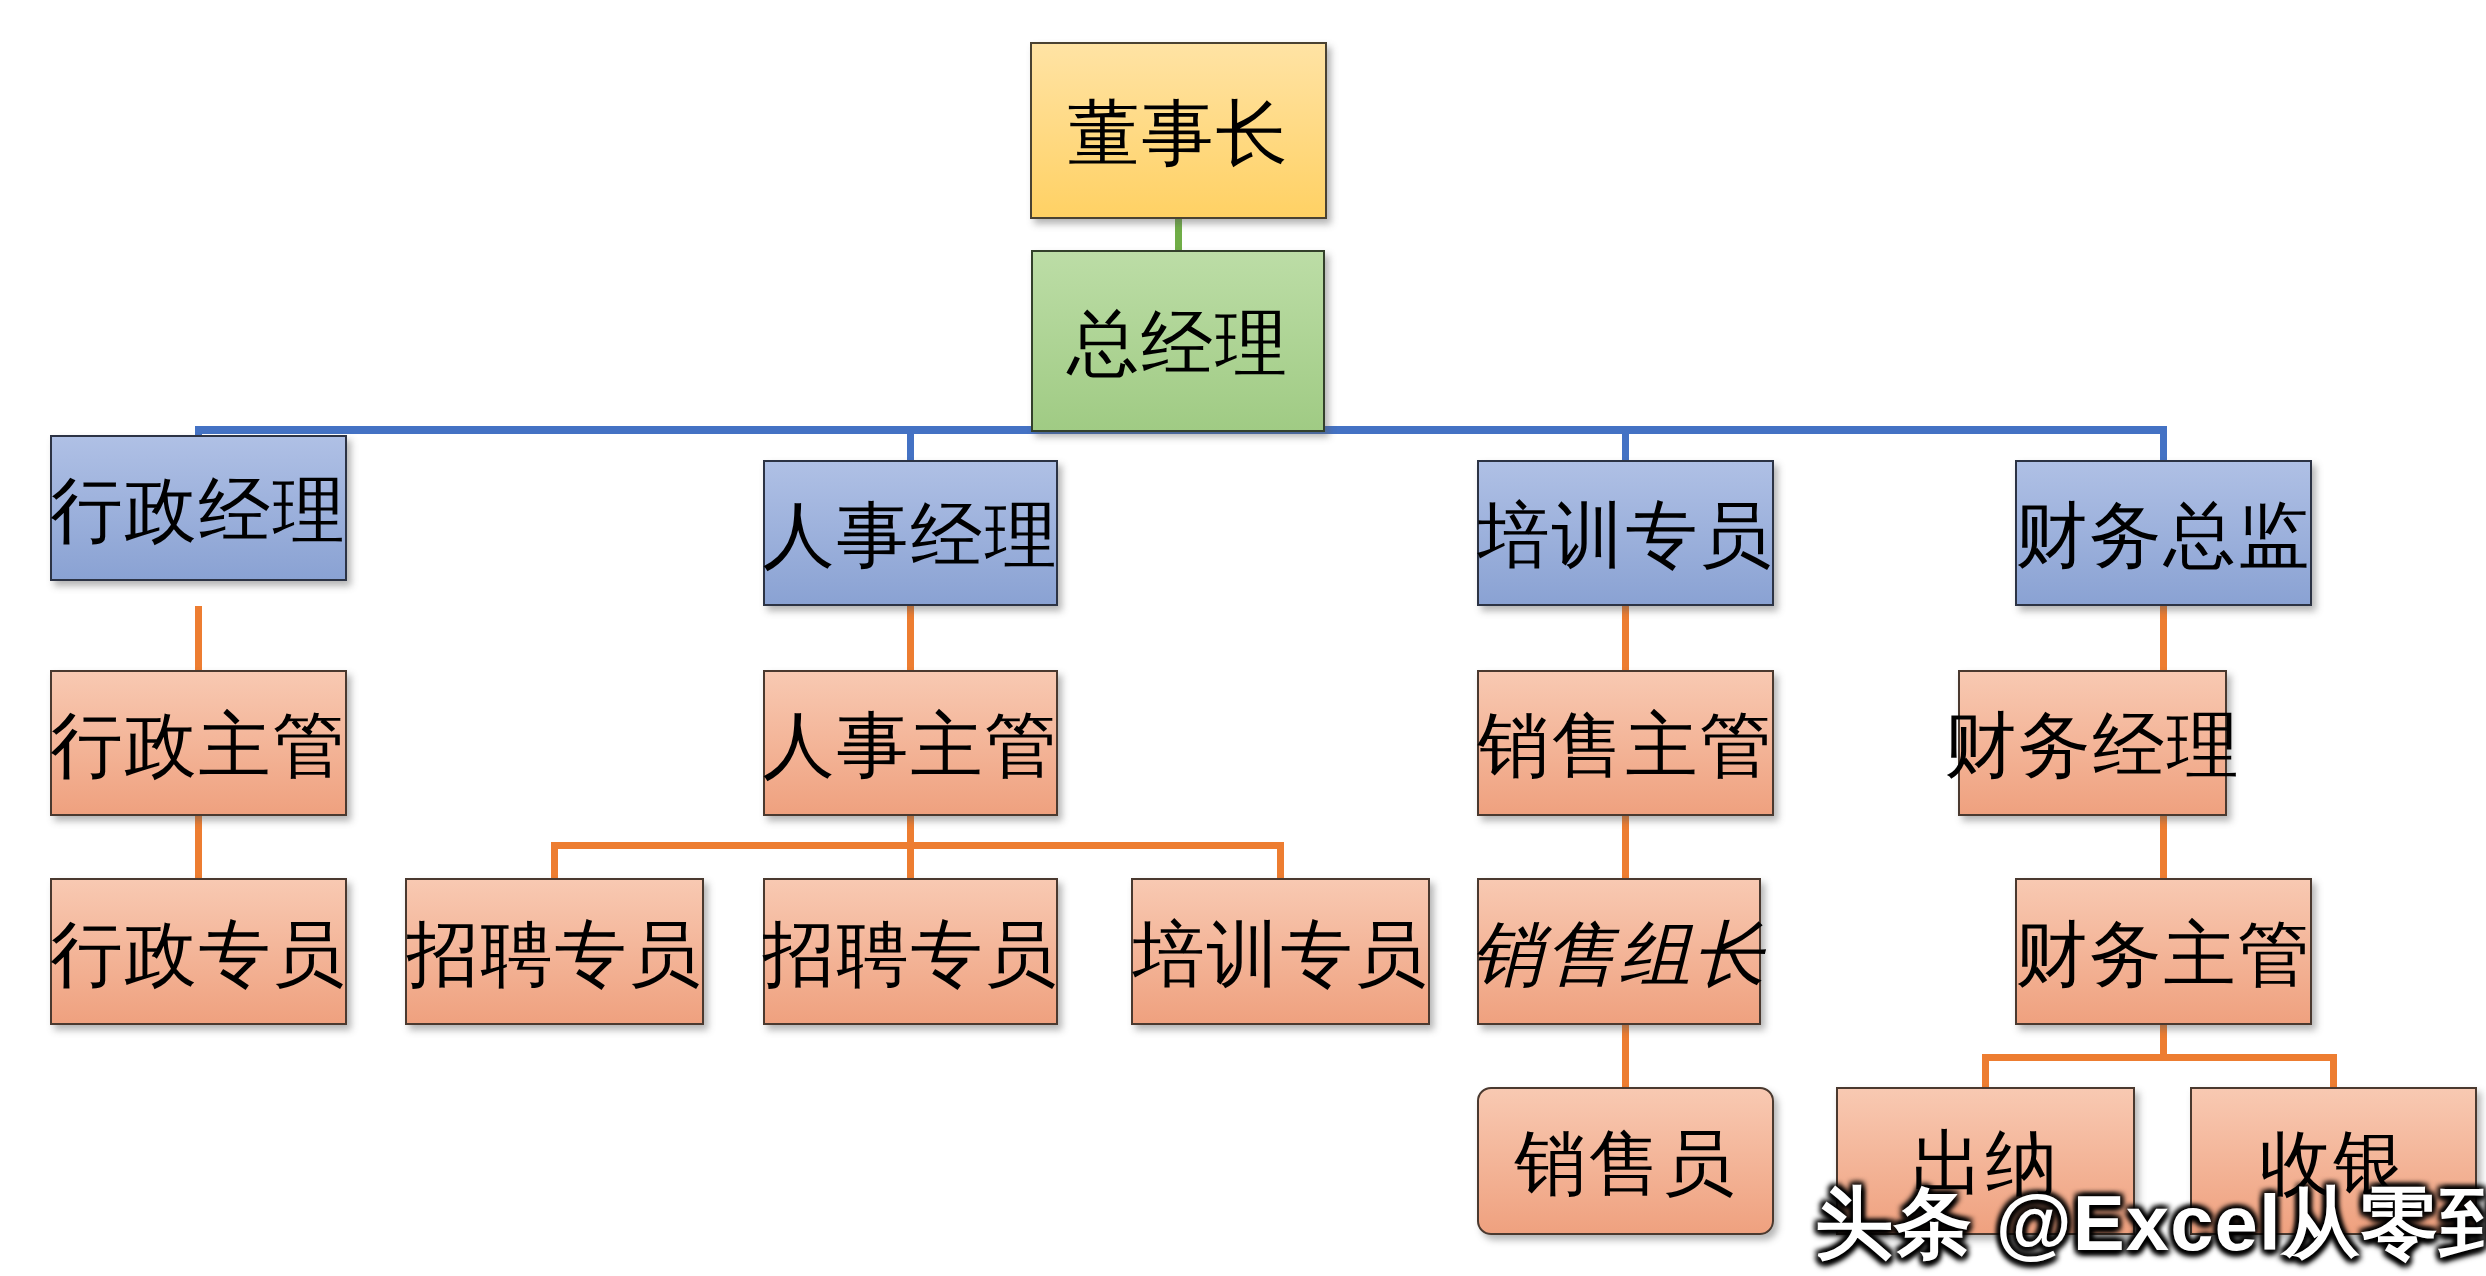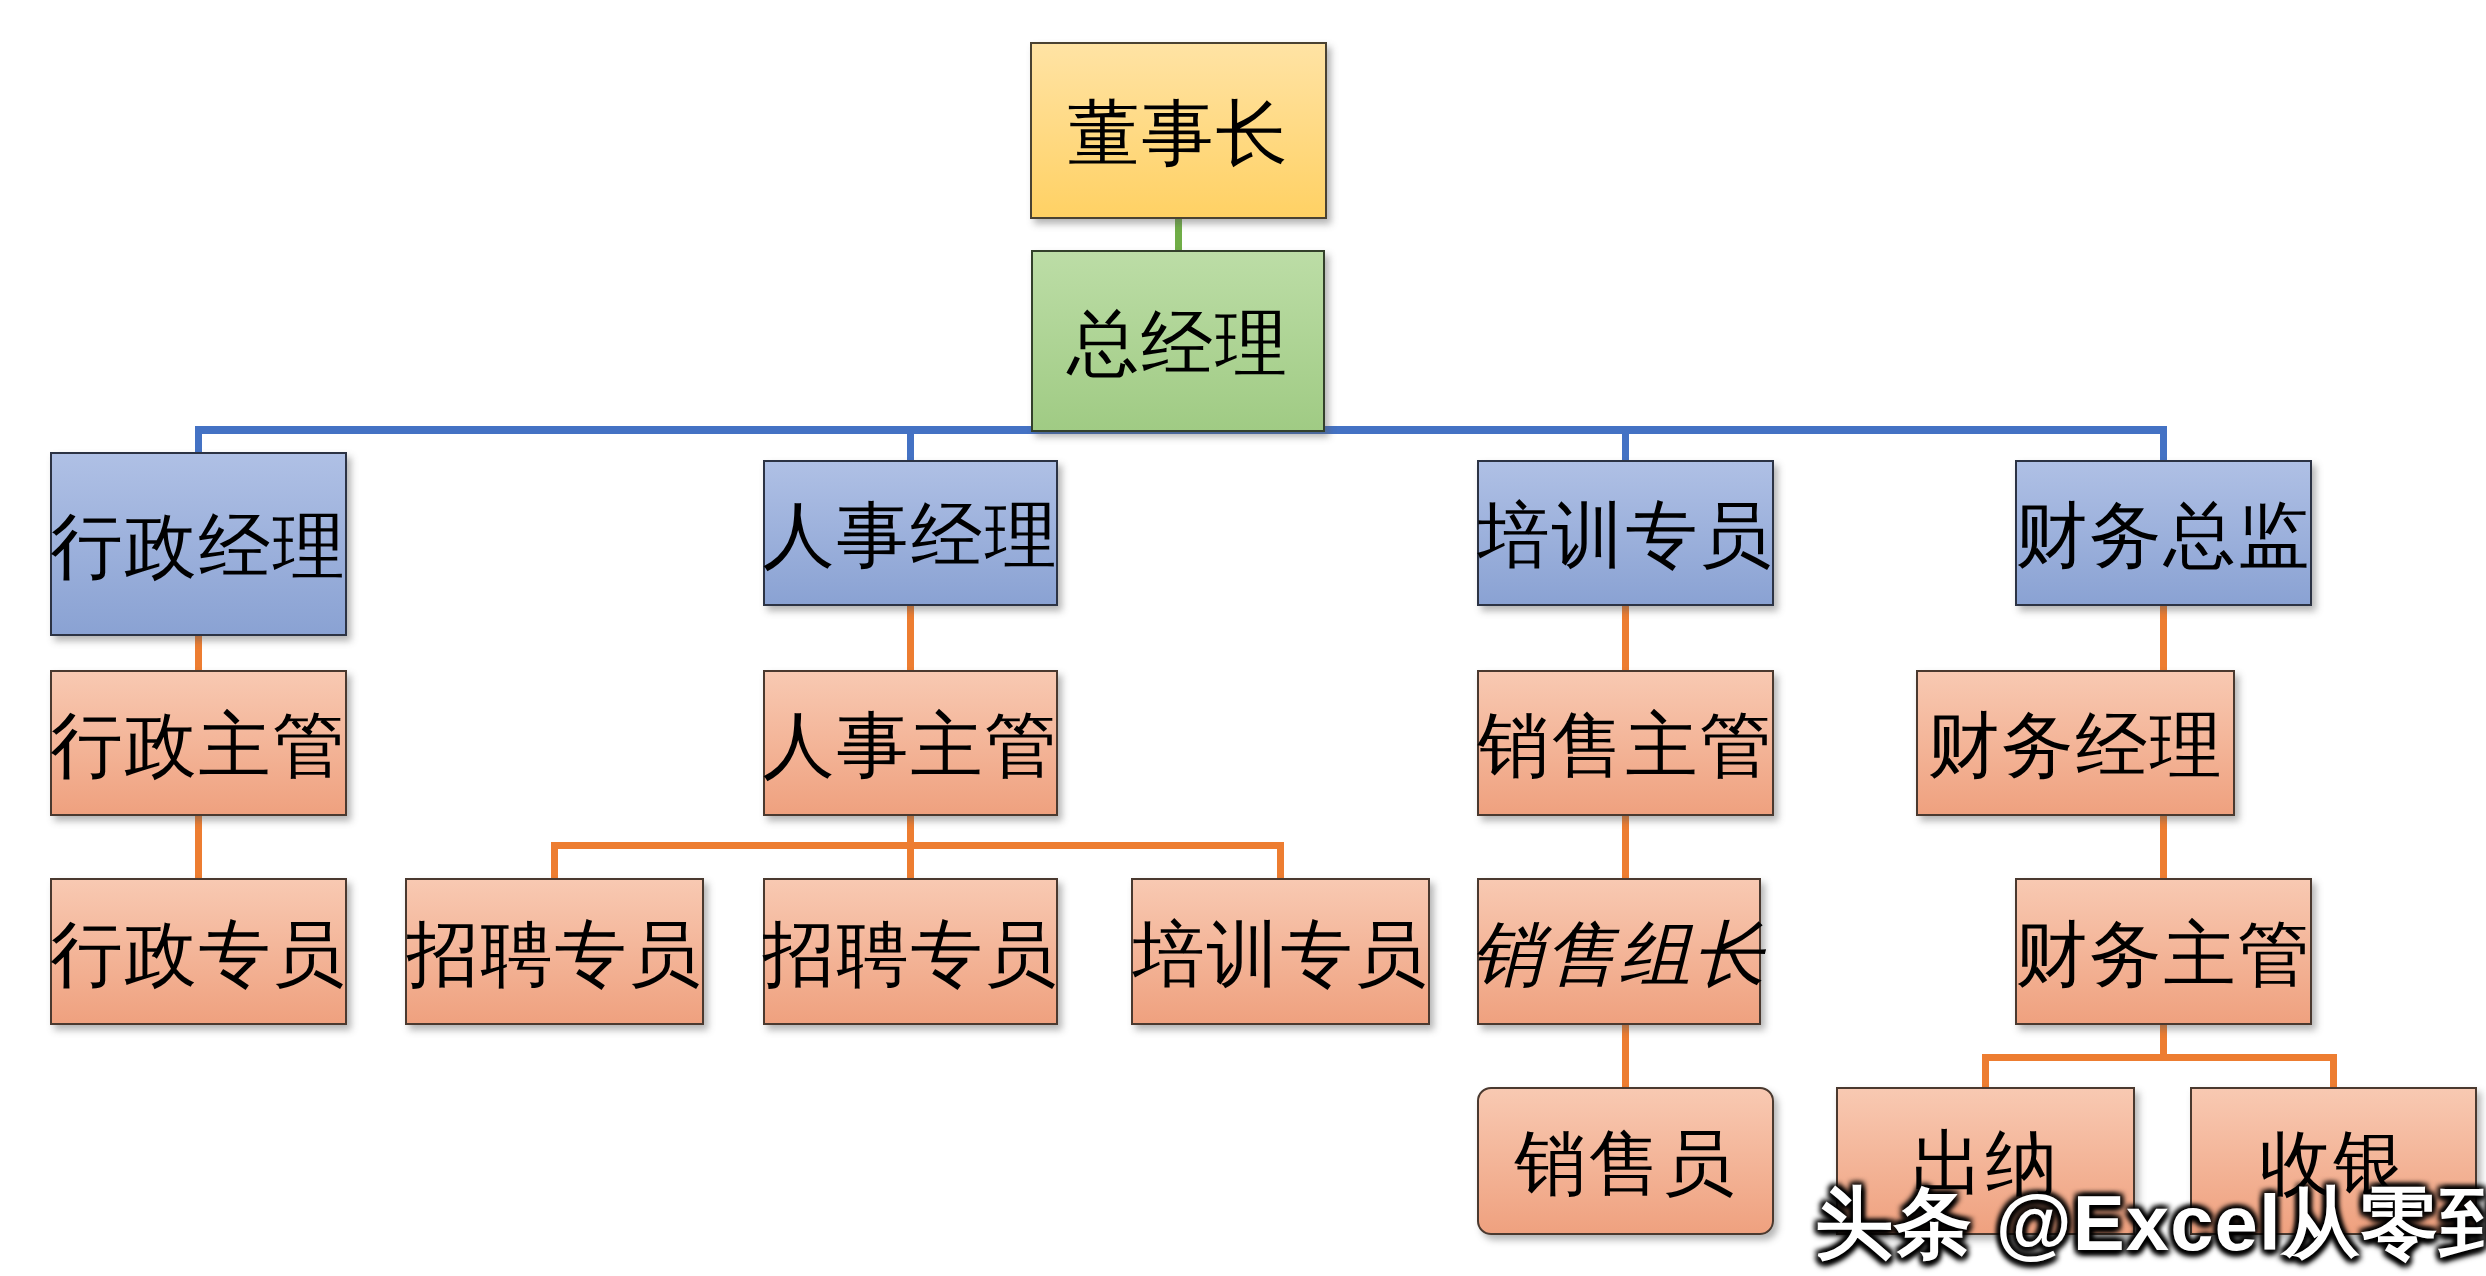--- a/index.html
+++ b/index.html
@@ -82,42 +82,42 @@
     <div class="connector" style="left: 2160px; top: 1025px; width: 7px; height: 36px; background: rgb(237, 125, 49);"></div>
     <div class="connector" style="left: 1982px; top: 1054px; width: 355px; height: 7px; background: rgb(237, 125, 49);"></div>
     <div class="connector" style="left: 1982px; top: 1054px; width: 7px; height: 33px; background: rgb(237, 125, 49);"></div>
     <div class="connector" style="left: 2330px; top: 1054px; width: 7px; height: 33px; background: rgb(237, 125, 49);"></div>
     <div class="node" style="left: 1030px; top: 42px; width: 297px; height: 177px; background: linear-gradient(rgb(255, 227, 164) 0%, rgb(255, 209, 100) 100%); border-color: rgb(74, 66, 50);">
       <span>董事长</span>
     </div>
     <div class="node" style="left: 1031px; top: 250px; width: 294px; height: 182px; background: linear-gradient(rgb(188, 221, 166) 0%, rgb(160, 203, 132) 100%); border-color: rgb(51, 64, 43);">
       <span>总经理</span>
     </div>
-    <div class="node" style="left: 50px; top: 452px; width: 297px; height: 184px; background: linear-gradient(rgb(175, 192, 229) 0%, rgb(138, 162, 211) 100%); border-color: rgb(44, 51, 68);">
+    <div class="node" style="left: 50px; top: 435px; width: 297px; height: 146px; background: linear-gradient(rgb(175, 192, 229) 0%, rgb(138, 162, 211) 100%); border-color: rgb(44, 51, 68);">
       <span>行政经理</span>
     </div>
     <div class="node" style="left: 763px; top: 460px; width: 295px; height: 146px; background: linear-gradient(rgb(175, 192, 229) 0%, rgb(138, 162, 211) 100%); border-color: rgb(44, 51, 68);">
       <span>人事经理</span>
     </div>
     <div class="node" style="left: 1477px; top: 460px; width: 297px; height: 146px; background: linear-gradient(rgb(175, 192, 229) 0%, rgb(138, 162, 211) 100%); border-color: rgb(44, 51, 68);">
       <span>培训专员</span>
     </div>
     <div class="node" style="left: 2015px; top: 460px; width: 297px; height: 146px; background: linear-gradient(rgb(175, 192, 229) 0%, rgb(138, 162, 211) 100%); border-color: rgb(44, 51, 68);">
       <span>财务总监</span>
     </div>
     <div class="node" style="left: 50px; top: 670px; width: 297px; height: 146px; background: linear-gradient(rgb(248, 201, 178) 0%, rgb(239, 161, 127) 100%); border-color: rgb(74, 57, 47);">
       <span>行政主管</span>
     </div>
     <div class="node" style="left: 763px; top: 670px; width: 295px; height: 146px; background: linear-gradient(rgb(248, 201, 178) 0%, rgb(239, 161, 127) 100%); border-color: rgb(74, 57, 47);">
       <span>人事主管</span>
     </div>
     <div class="node" style="left: 1477px; top: 670px; width: 297px; height: 146px; background: linear-gradient(rgb(248, 201, 178) 0%, rgb(239, 161, 127) 100%); border-color: rgb(74, 57, 47);">
       <span>销售主管</span>
     </div>
-    <div class="node" style="left: 1916px; top: 670px; width: 319px; height: 146px; background: linear-gradient(rgb(248, 201, 178) 0%, rgb(239, 161, 127) 100%); border-color: rgb(74, 57, 47);">
+    <div class="node" style="left: 1958px; top: 670px; width: 269px; height: 146px; background: linear-gradient(rgb(248, 201, 178) 0%, rgb(239, 161, 127) 100%); border-color: rgb(74, 57, 47);">
       <span>财务经理</span>
     </div>
     <div class="node" style="left: 50px; top: 878px; width: 297px; height: 147px; background: linear-gradient(rgb(248, 201, 178) 0%, rgb(239, 161, 127) 100%); border-color: rgb(74, 57, 47);">
       <span>行政专员</span>
     </div>
     <div class="node" style="left: 405px; top: 878px; width: 299px; height: 147px; background: linear-gradient(rgb(248, 201, 178) 0%, rgb(239, 161, 127) 100%); border-color: rgb(74, 57, 47);">
       <span>招聘专员</span>
     </div>
     <div class="node" style="left: 763px; top: 878px; width: 295px; height: 147px; background: linear-gradient(rgb(248, 201, 178) 0%, rgb(239, 161, 127) 100%); border-color: rgb(74, 57, 47);">
       <span>招聘专员</span>

